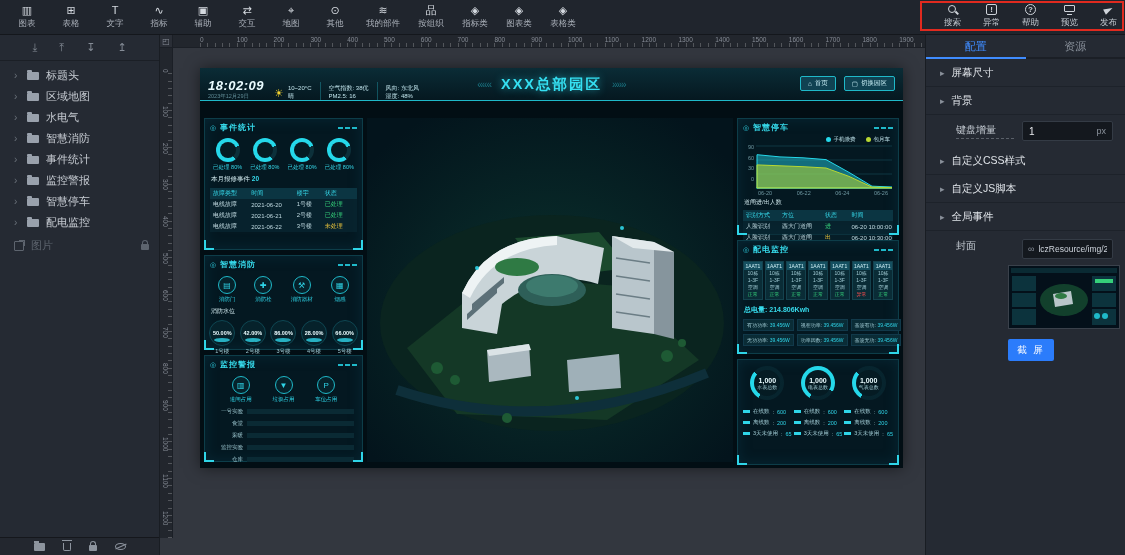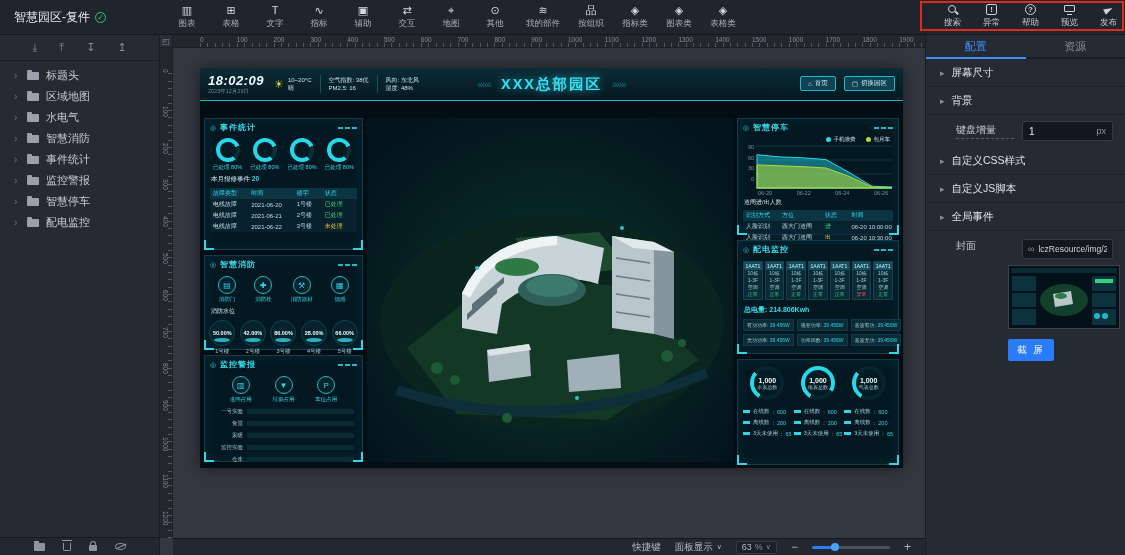--- a/index.html
+++ b/index.html
@@ -101,21 +101,21 @@
     background:linear-gradient(90deg,#2b7cfb 0 30%,#4a515b 30%); }
   .slider .knob { position:absolute; left:30%; top:-2.5px; width:8px; height:8px; border-radius:50%;
     background:#4aa3ff; margin-left:-4px; }
   .pm { font-size:12px; color:#aab1bb; cursor:pointer; }
 
   
   .dashboard { position:absolute; left:27px; top:20px; width:703px; height:400px; background:#020e14;
     box-shadow:0 0 14px rgba(0,0,0,.5); }
   .dhead { position:absolute; left:0; top:0; right:0; height:33px;
     background:linear-gradient(180deg,#0b2c36,#051820); border-bottom:1px solid #1fb9c9;
-    display:flex; align-items:center; }
+    display:flex; align-items:flex-end; }
   .dtime { margin-left:8px; }
   .dtime .t { color:#eafcff; font-size:13px; font-weight:bold; font-style:italic; letter-spacing:.5px; }
   .dtime .d { color:#5f8a95; font-size:5.5px; }
   .sun { color:#f4d431; font-size:11px; margin:0 4px 0 10px; }
   .wx { color:#bfe2ea; font-size:6px; line-height:8px; }
   .wsep { width:1px; height:18px; background:rgba(47,213,232,.3); margin:0 8px; }
   .dtitle-wrap { position:absolute; left:0; right:0; top:0; height:33px; display:flex;
     align-items:center; justify-content:center; gap:10px; pointer-events:none; }
   .chev { color:rgba(47,213,232,.45); font-size:10px; letter-spacing:-1px; }
   .dtitle { color:#35e0f2; font-size:14.5px; font-weight:bold; letter-spacing:2px;
@@ -242,24 +242,20 @@
   .thumb { margin:6px 0 0 82px; width:112px; height:64px; border:1px solid #3a414b; background:#04101a; }
   .shot-btn { margin:10px 0 0 82px; width:46px; height:22px; background:#2b7cfb; color:#fff;
     border:none; border-radius:2px; font-size:9.5px; cursor:pointer; font-family:inherit; letter-spacing:2px; }
 </style>
 </head>
 <body>
 
 <div id="app">
 
   <div class="topbar">
-    <div class="doc-title">
-      <span>智慧园区-复件</span>
-      <span class="check-ic">✓</span>
-    </div>
     <div class="tools">
 
     <div class="tool">
         <span class="tglyph">▥</span>
         <span class="tlabel">图表</span>
       </div>
         <div class="tool">
         <span class="tglyph">⊞</span>
         <span class="tlabel">表格</span>
       </div>
@@ -378,20 +374,26 @@
         <span class="caret-s">›</span>
         <span class="folder"></span>
         <span>智慧停车</span>
       </div>
         <div class="layer-row">
         <span class="caret-s">›</span>
         <span class="folder"></span>
         <span>配电监控</span>
       </div>
       </div>
+    <div class="img-row">
+      <span class="img-ic"></span>
+      <span>图片</span>
+      <span class="spacer"></span>
+      <span class="lock-ic"></span>
+    </div>
     <div class="sb-footer">
       <span class="f-folder"></span>
       <span class="f-trash"></span>
       <span class="f-lock"></span>
       <span class="f-eye"></span>
     </div>
   </div>
 
   <div class="workspace">
     <div class="ruler-corner">◰</div>
@@ -891,37 +893,20 @@
                   <div class="mstat"><i></i><span>离线数</span>: <b>200</b></div>
                   <div class="mstat"><i></i><span>3天未使用</span>: <b>65</b></div>
                 </div>
             </div>
           </div>
         </div>
 
       </div>
     </div>
 
-    <div class="statusbar">
-      <span class="sb-item">快捷键</span>
-      <span class="sb-item">
-        <span>面板显示</span>
-        <span style="font-size:7px">∨</span>
-      </span>
-      <span class="zoom-box">
-        <span>63</span>
-        <span style="color:#8a919b">%</span>
-        <span style="font-size:7px;color:#8a919b">∨</span>
-      </span>
-      <span class="pm">−</span>
-      <span class="slider">
-          <span class="knob"></span>
-        </span>
-      <span class="pm">+</span>
-    </div>
   </div>
 
   <div class="rightpanel">
     <div class="rp-tabs">
       <div class="rp-tab active">配置</div>
       <div class="rp-tab">资源</div>
     </div>
     <div class="rp-section">
       <span class="rp-caret">▸</span>
       <span>屏幕尺寸</span>

